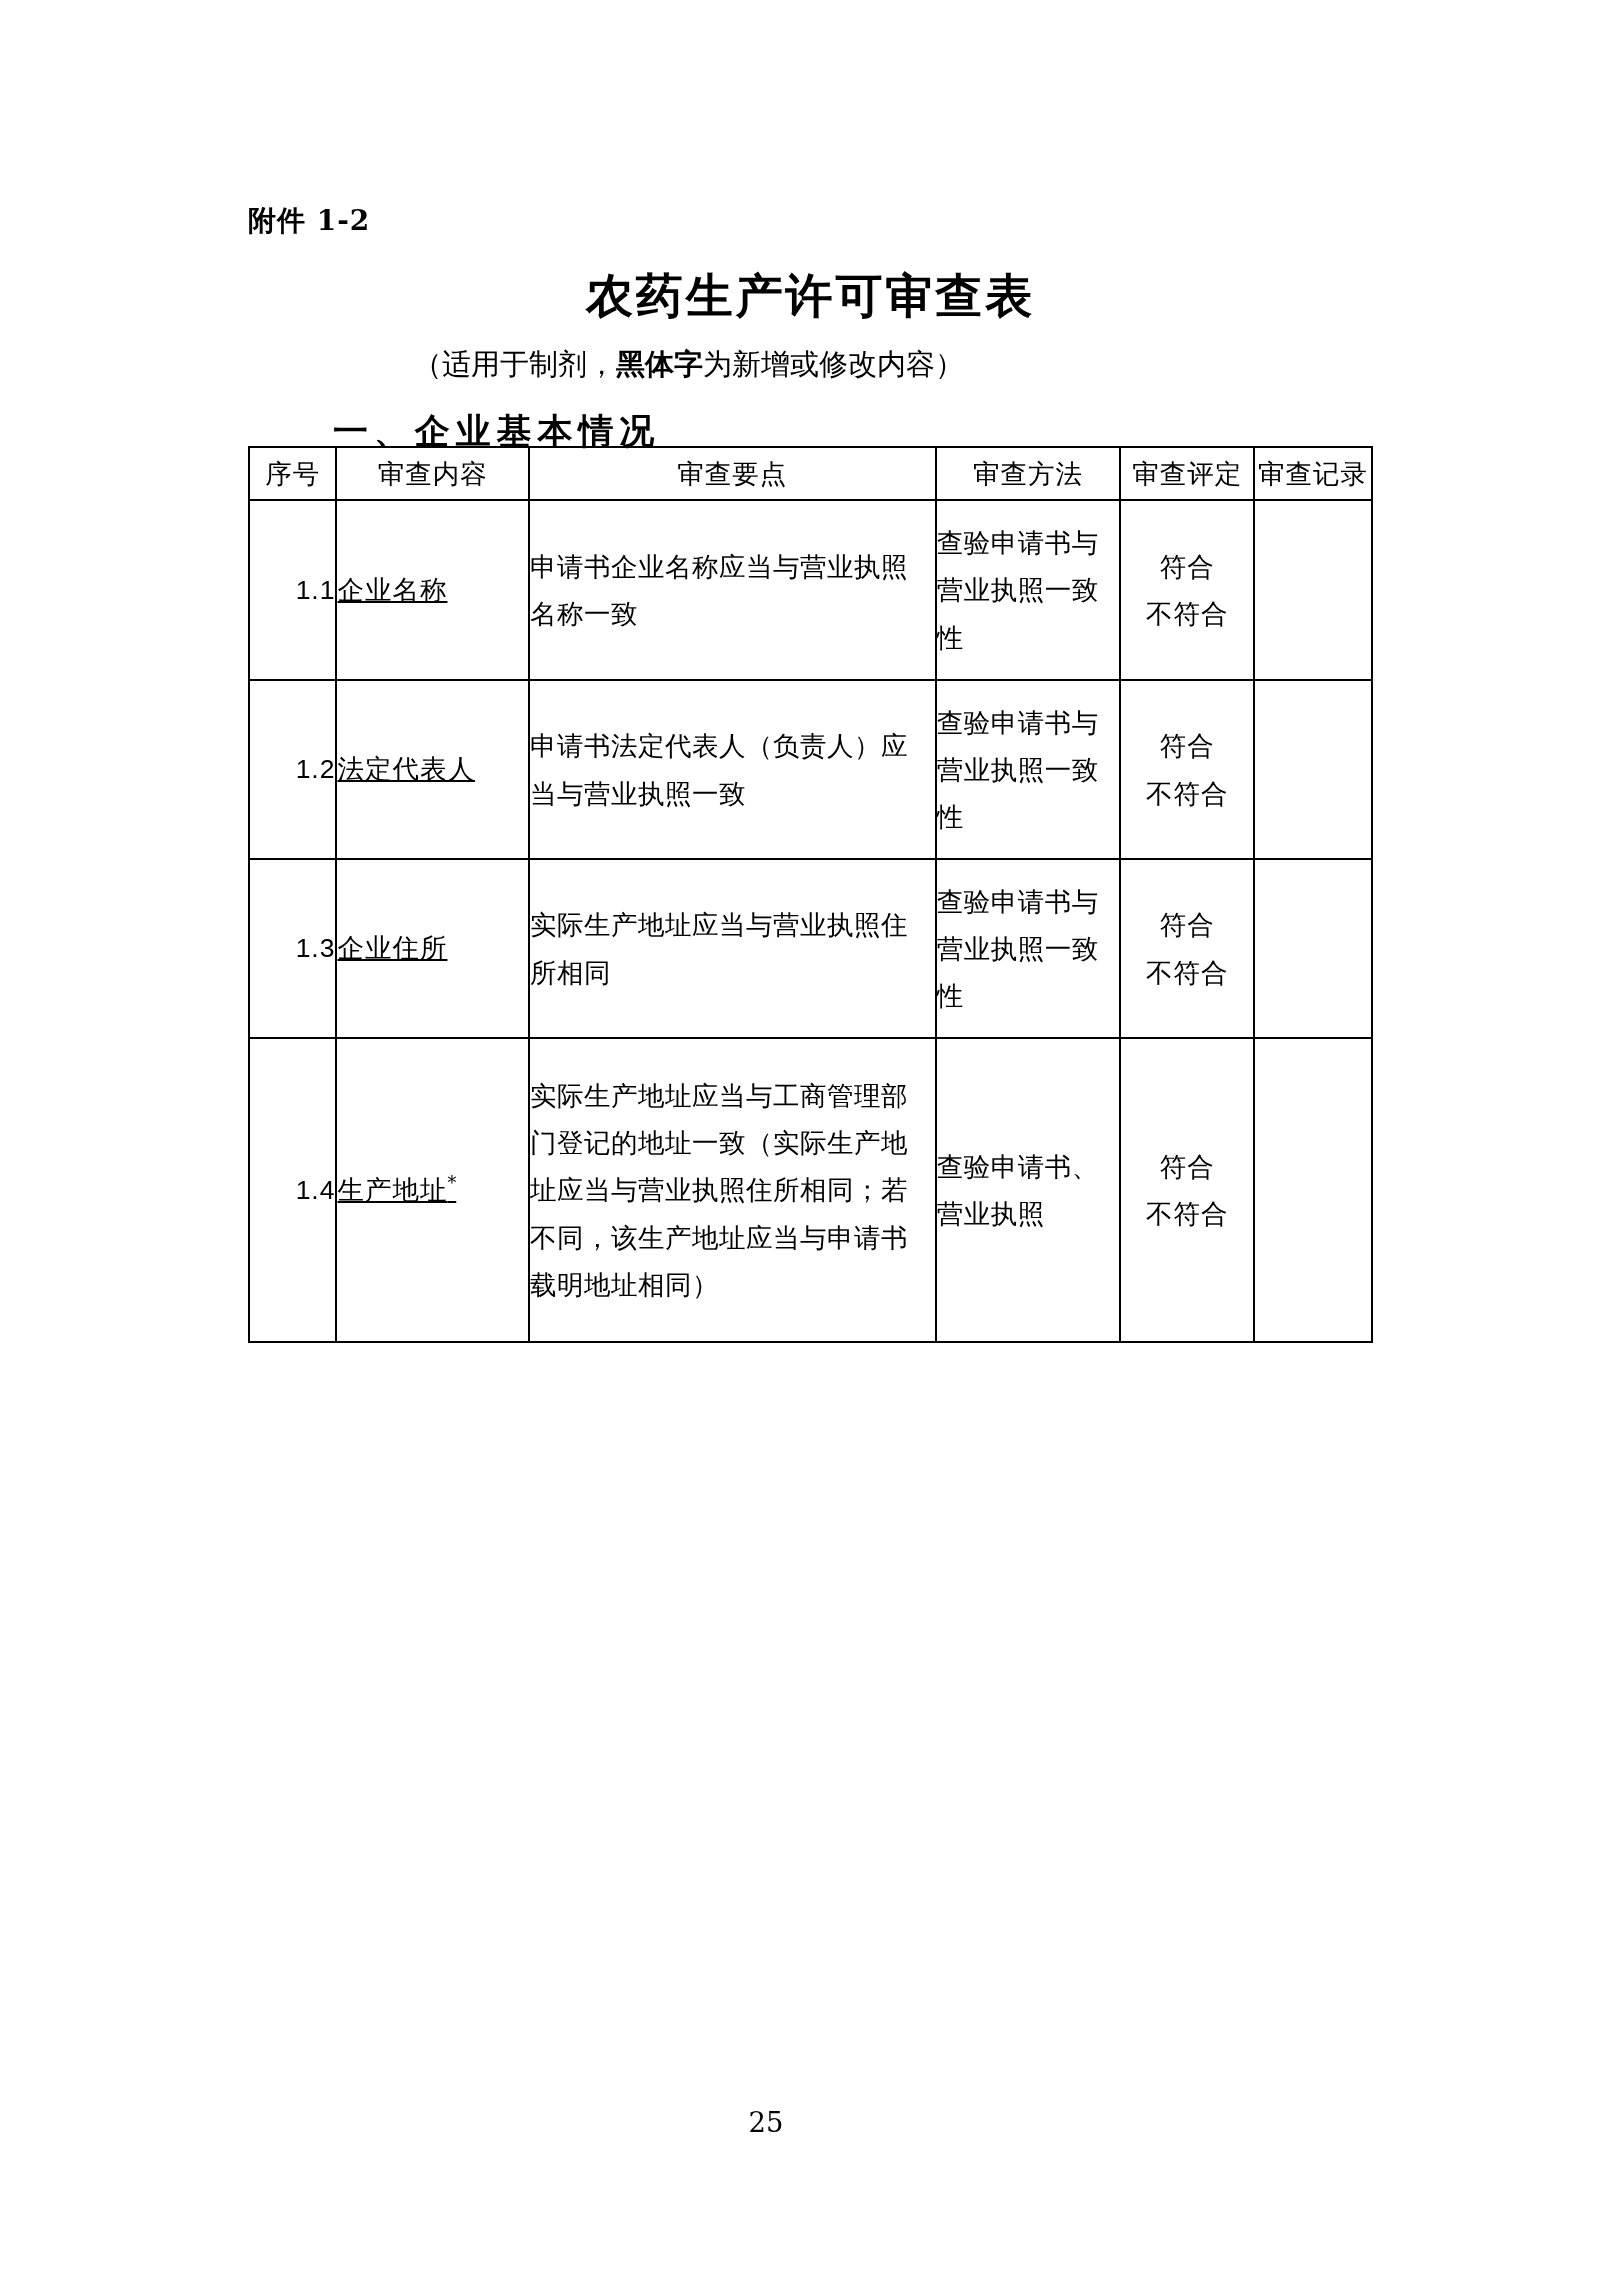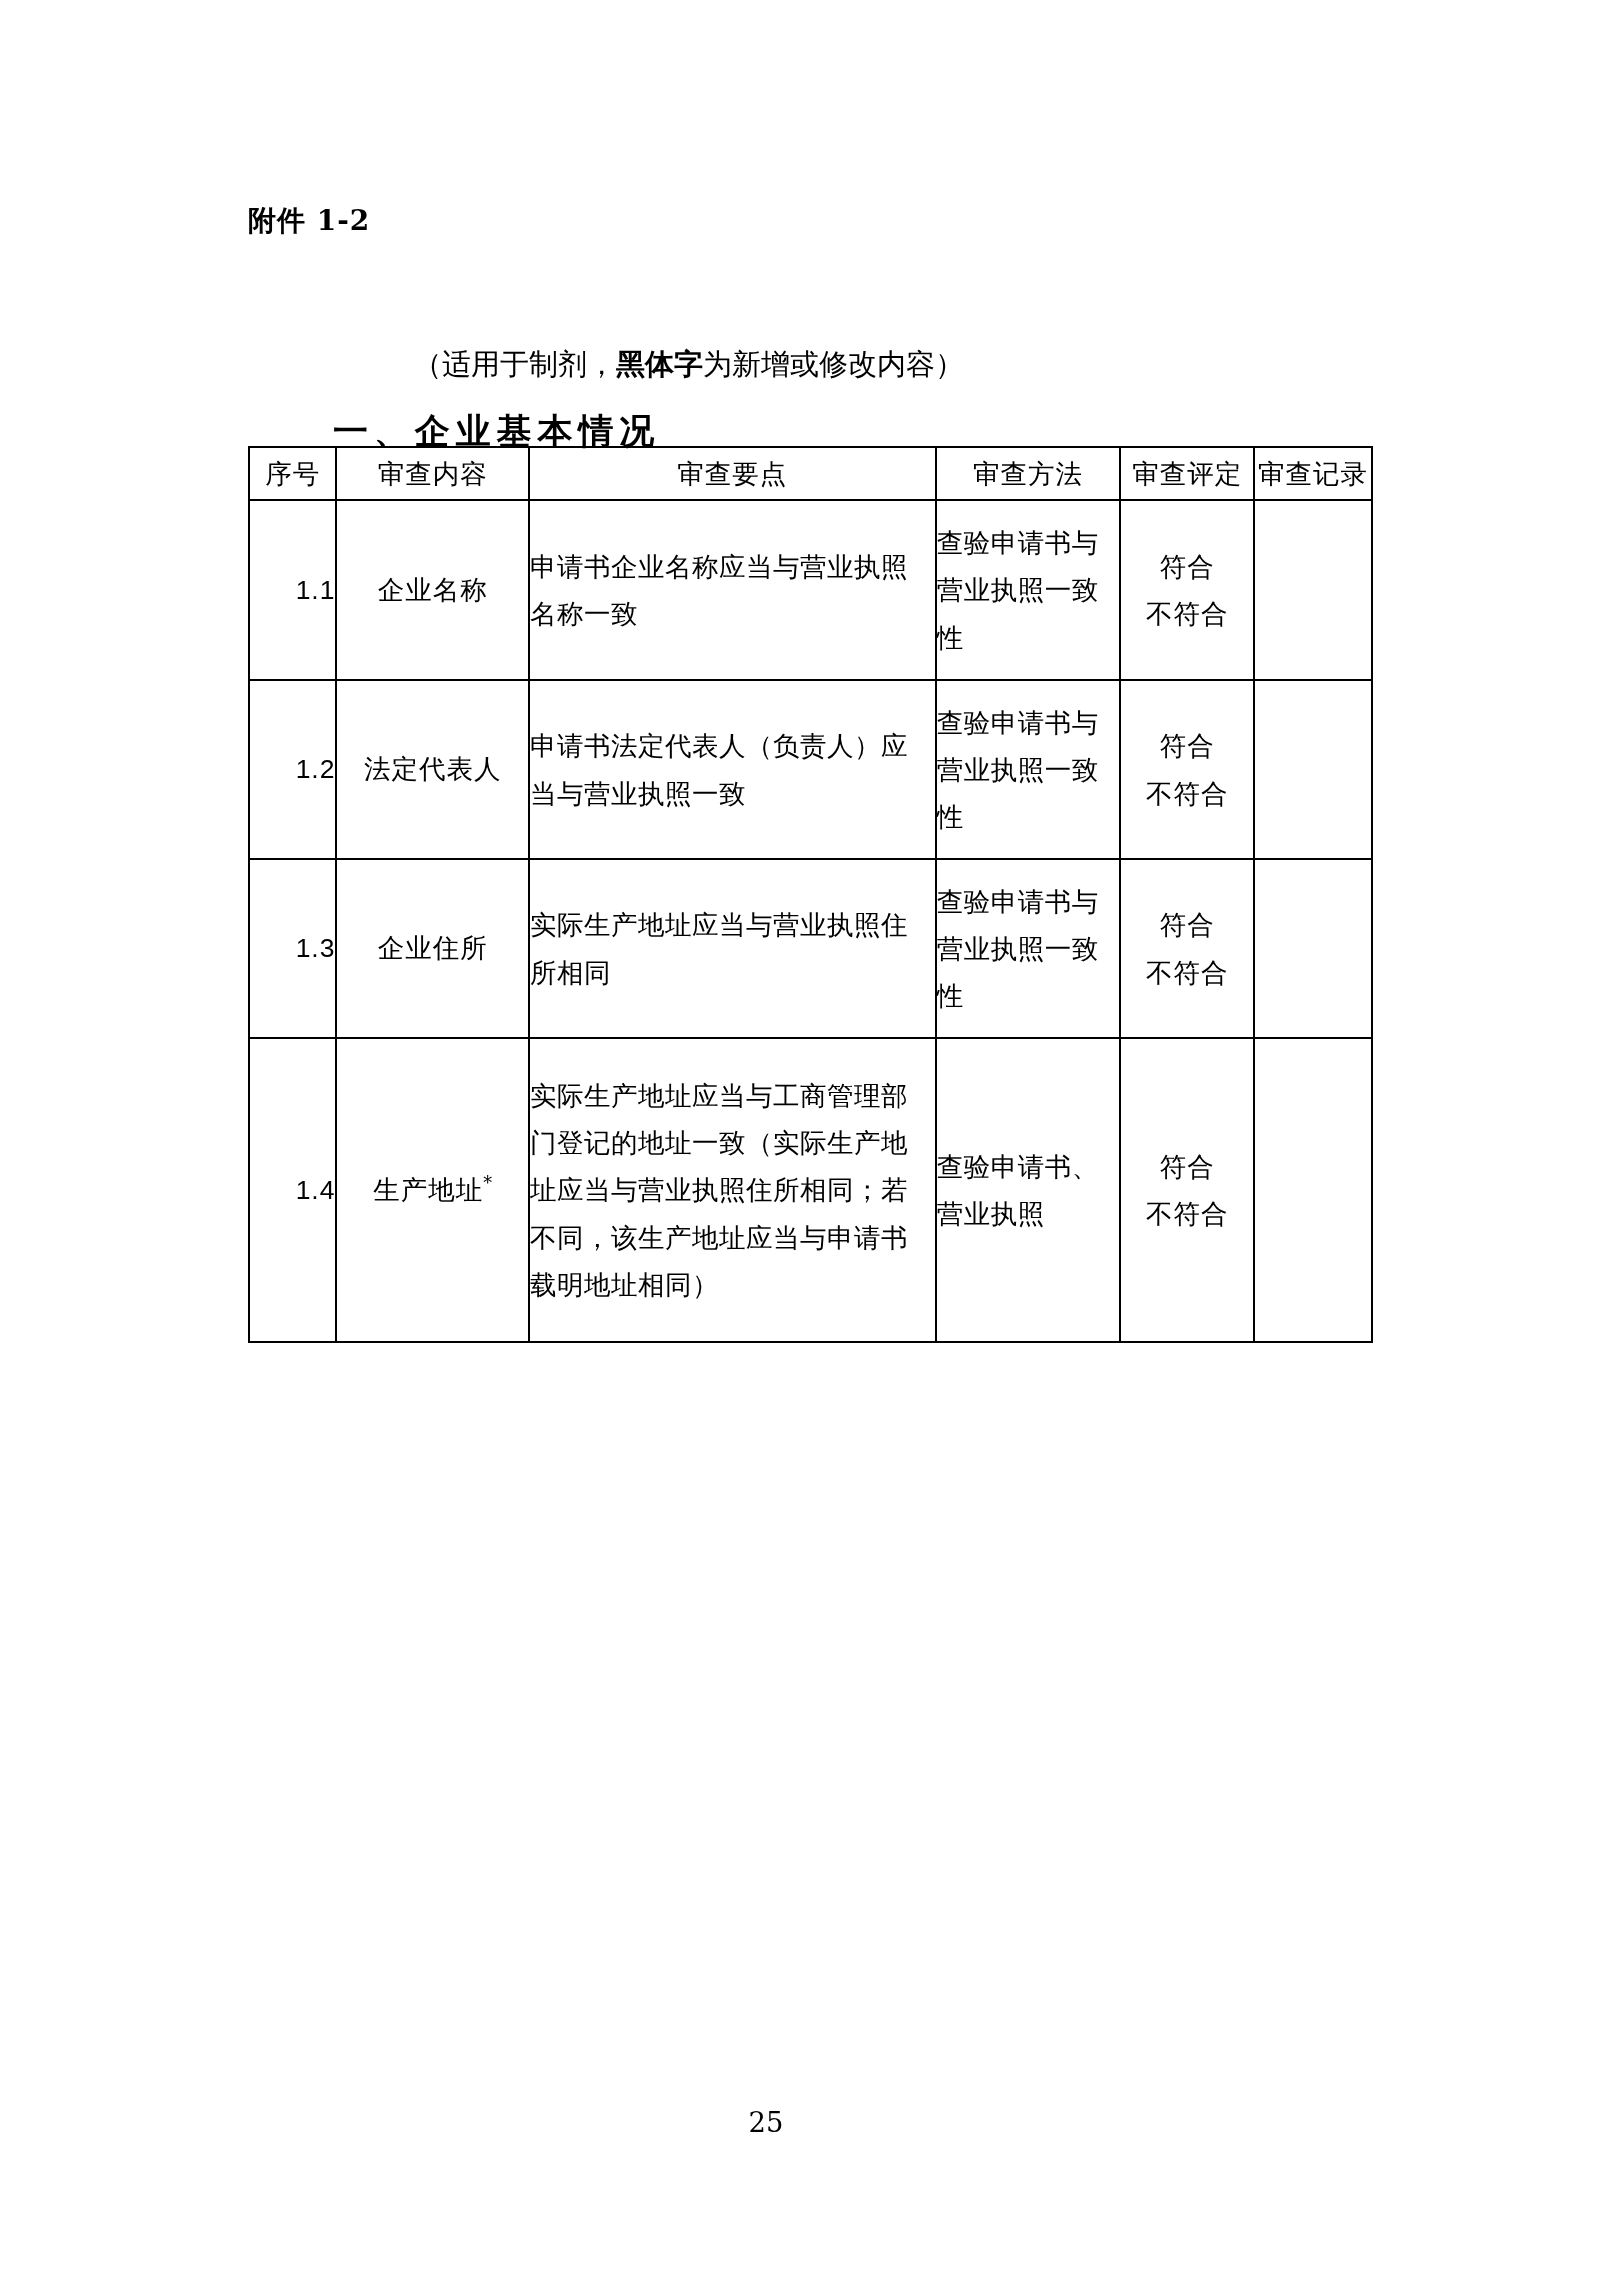--- a/index.html
+++ b/index.html
@@ -107,25 +107,26 @@
   .col-eval   { width: 122px; }
   .col-record { width: 108px; }
 
   .cell-no {
     text-align: right;
     font-size: 26.5px;
     letter-spacing: 1px;
     font-family: Liberation Sans, sans-serif;
   }
   .cell-item {
-    text-align: center;
+    text-align: left;
     padding-left: 7.8px;
     font-size: 26.5px;
     letter-spacing: 1px;
     line-height: 1.45;
+    text-decoration: underline;
   }
   .cell-item .sup-mark {
     font-size: 17.6px;
     vertical-align: super;
     letter-spacing: 0;
   }
   .cell-points {
     text-align: left;
     padding: 9.8px 9.8px 9.8px 9.8px;
     font-size: 26.5px;
@@ -166,20 +167,21 @@
     font-family: "DejaVu Serif", "Liberation Serif", serif;
   }
 </style>
 </head>
 <body>
 
 <div class="page">
 
   <div class="attachment-label">附件 1-2</div>
 
+  <div class="doc-title">农药生产许可审查表</div>
 
   <div class="doc-subtitle">
     <span>（适用于制剂，</span><span class="bold-seg">黑体字</span><span>为新增或修改内容）</span>
   </div>
 
   <div class="section-heading">一、企业基本情况</div>
 
   <table class="review-table">
     <colgroup>
       <col class="col-no">

